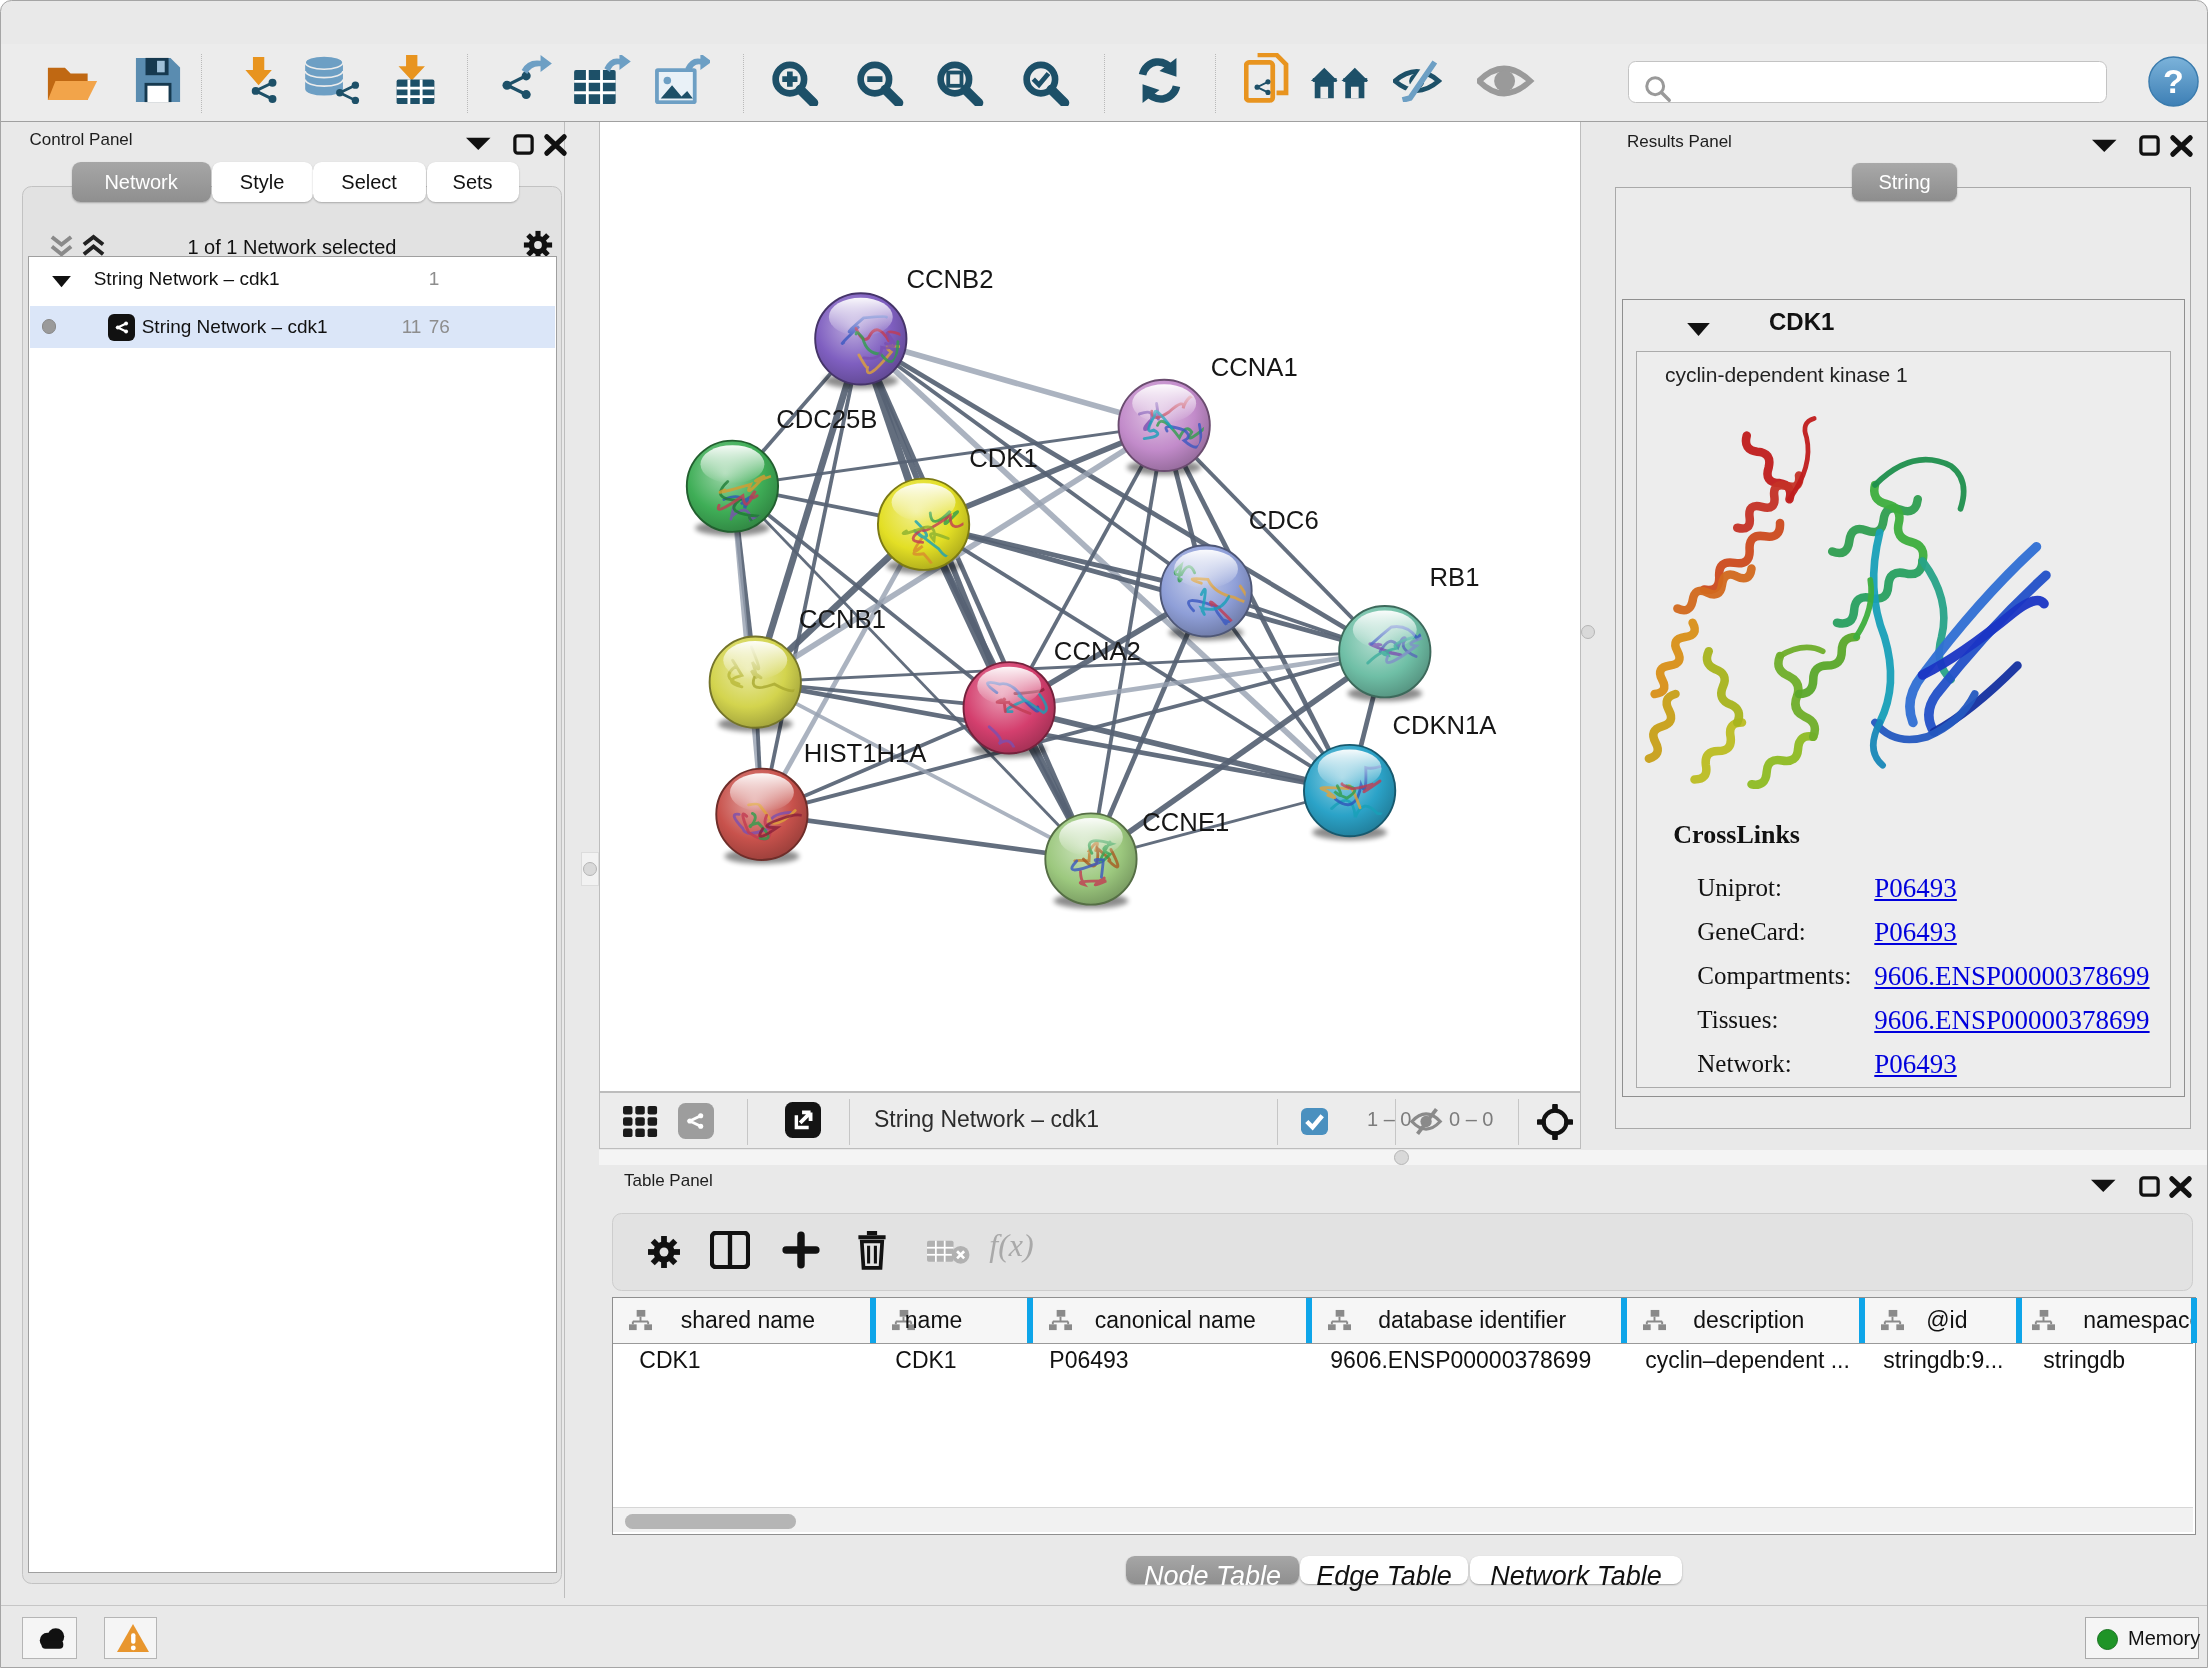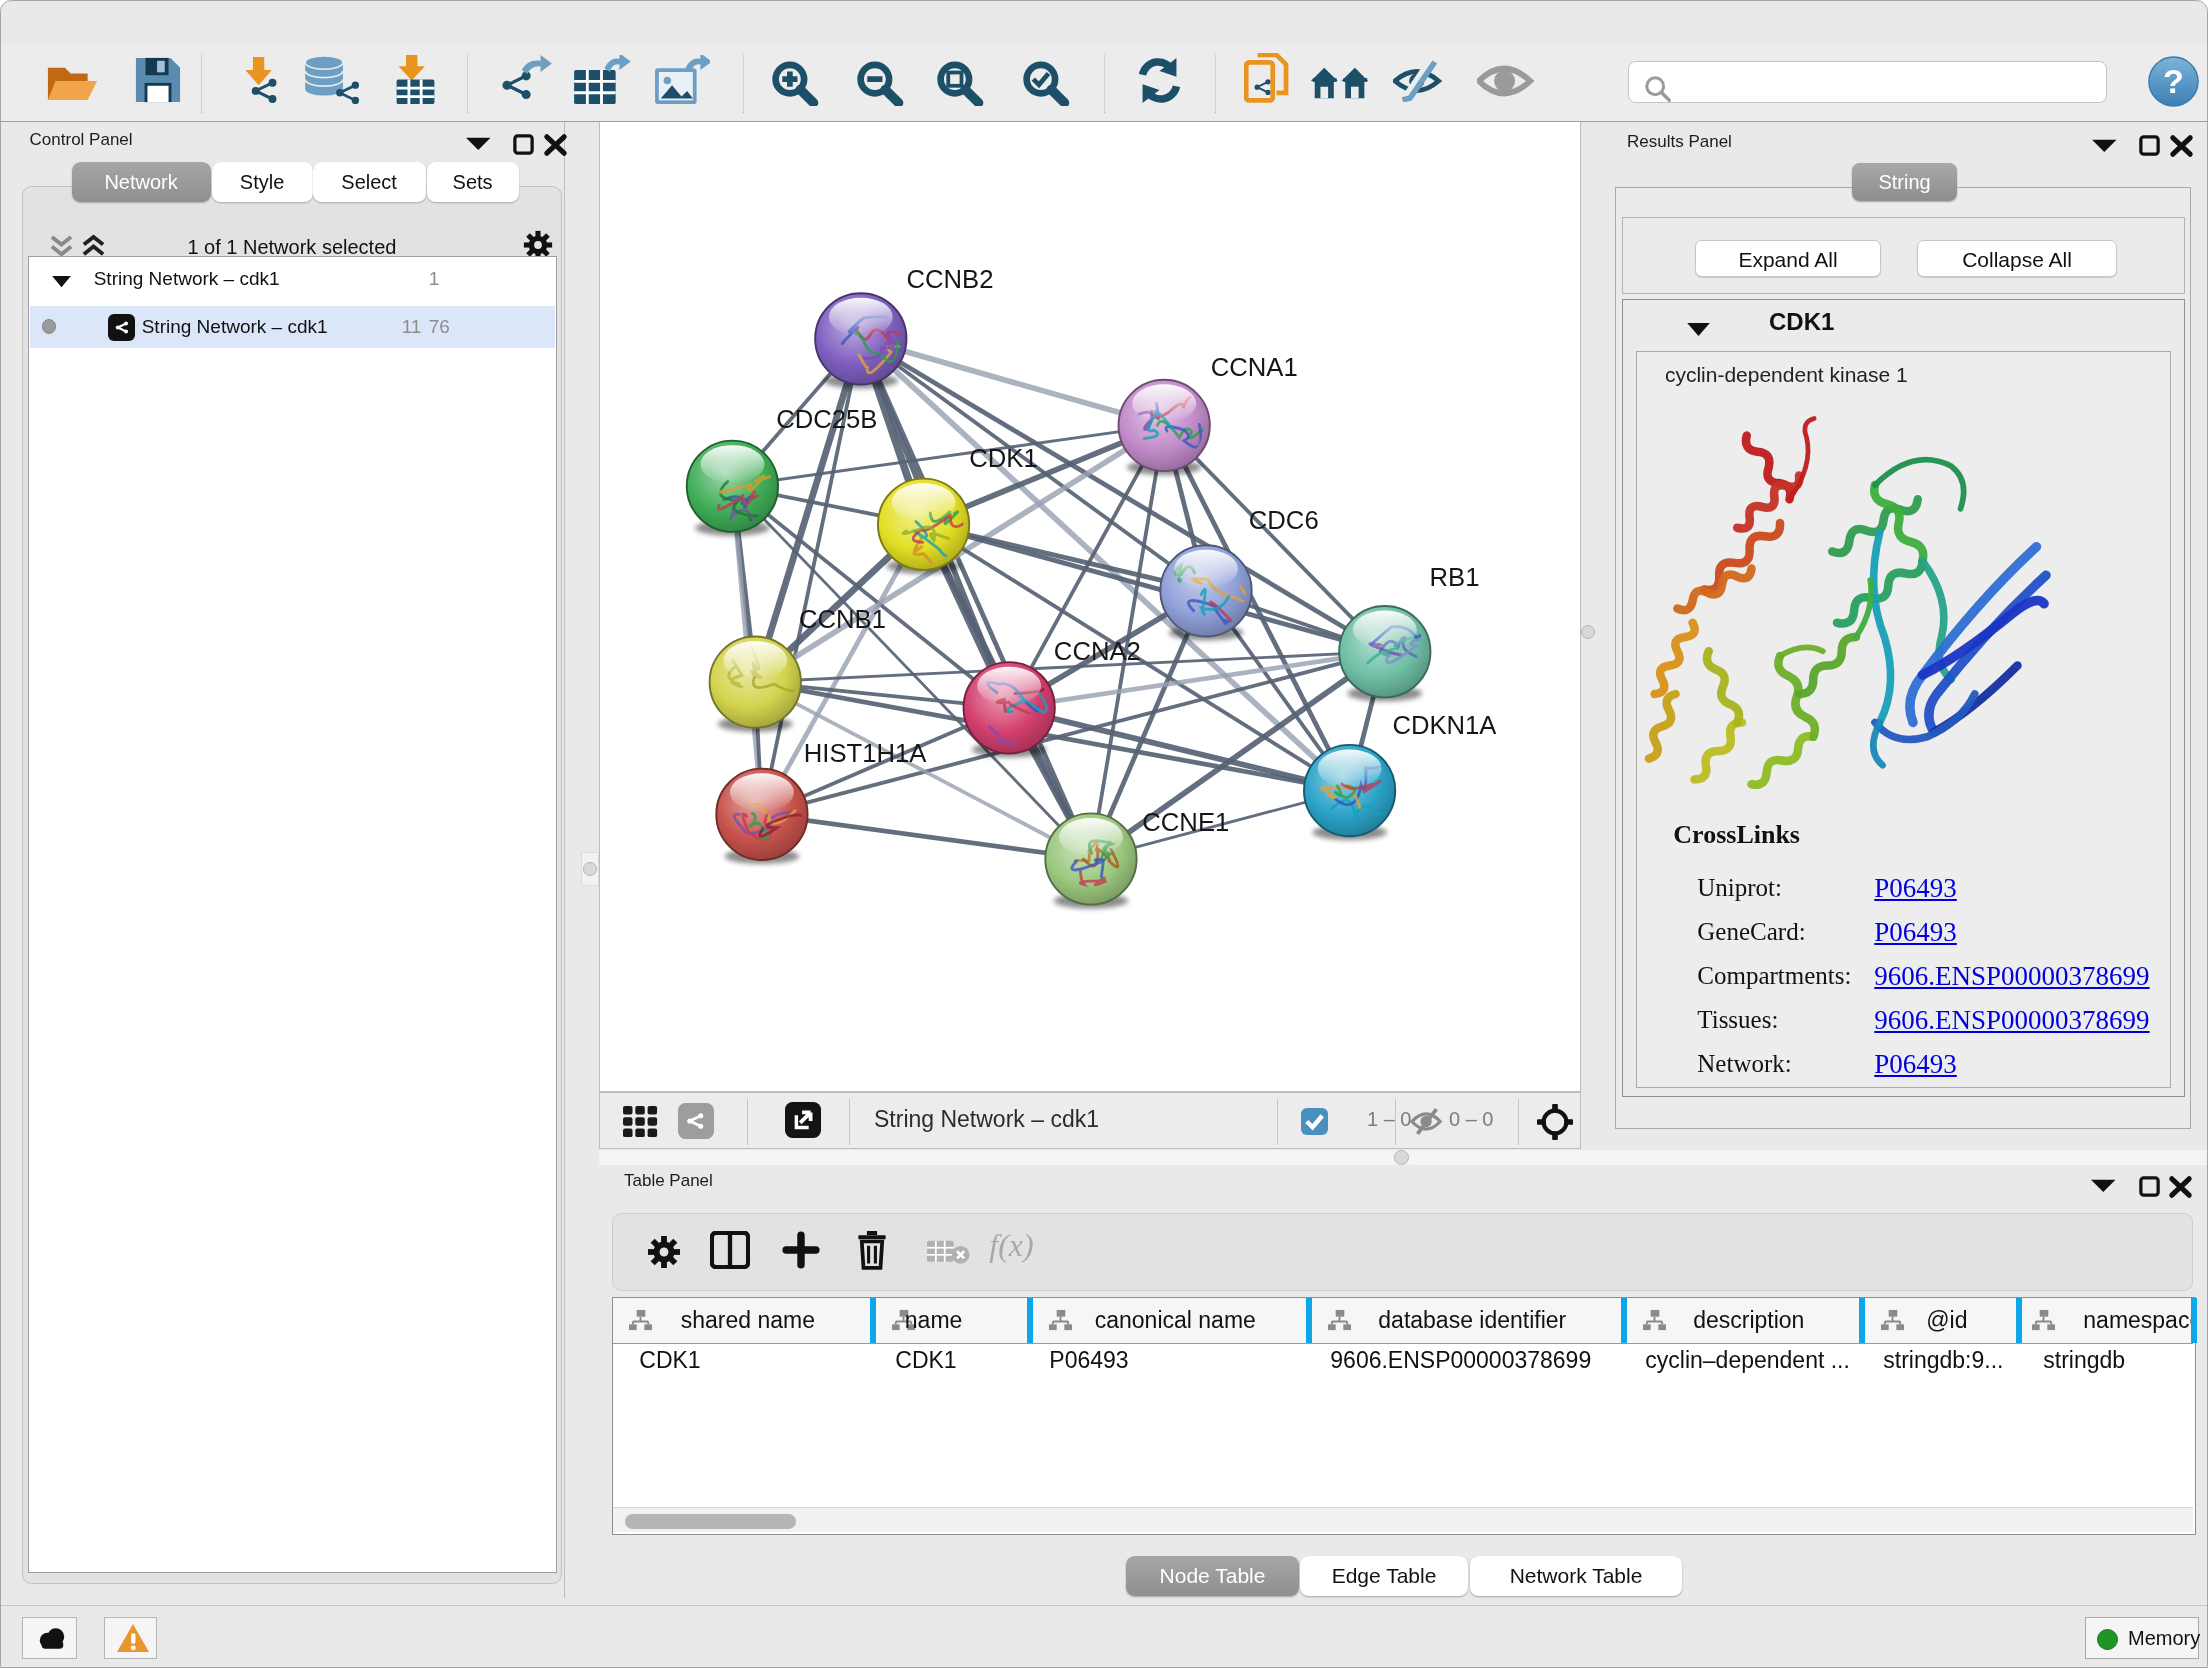--- a/index.html
+++ b/index.html
@@ -44,22 +44,22 @@
 
 #tp{position:absolute;left:598px;top:1044px;width:1610px;height:371px;background:#e9e9e9;}
 #tptools{position:absolute;left:13.3px;top:47px;width:1581px;height:78px;background:#e2e2e2;
   border:1px solid #cdcdcd;border-radius:9.5px;}
 #tbl{position:absolute;left:13.3px;top:131px;width:1584px;height:238px;background:#fff;
   border:1.9px solid #8f8f8f;}
 .thcell{position:absolute;top:0;height:45px;overflow:hidden;background:#f6f6f6;border-right:6px solid #0ea5e9;
   font-size:23px;color:#111;}
 .tdtxt{position:absolute;top:49px;font-size:23px;color:#111;}
 
-.btab{position:absolute;top:390px;height:40px;background:#fff;border-radius:8.6px;
-  box-shadow:0 1px 1.9px rgba(0,0,0,.3);font-size:21px;color:#111;text-align:center;line-height:40px;}
+.btab{position:absolute;top:390px;height:28px;background:#fff;border-radius:8.6px;
+  box-shadow:0 1px 1.9px rgba(0,0,0,.3);font-size:27px;color:#111;text-align:center;line-height:40px;font-style:italic;}
 #statusbar{position:absolute;left:0;top:1604px;width:2208px;height:65px;background:#e9e9e9;
   border-top:1.9px solid #c6c6c6;}
 .sbtn{position:absolute;top:11.4px;height:42px;background:#f5f5f5;border:1px solid #b5b5b5;}
 .dot{position:absolute;border-radius:50%;background:#d9d9d9;border:1px solid #b5b5b5;}
 a.lk{color:#0000dd;text-decoration:underline;}
 </style></head>
 <body>
 <div id="win">
   <div id="toolbar">
       <svg style="position:absolute;left:45px;top:14.3px" width="53" height="44" viewBox="0 0 56 46">
@@ -575,25 +575,20 @@
       <rect x="3" y="3" width="18" height="18" rx="3" fill="none" stroke="#111" stroke-width="3.4"></rect>
         </svg>
     <svg class="hbtn" style="left:586px;top:12.4px" width="25" height="24" viewBox="0 0 26 25">
       <path d="M4 4 L22 21 M22 4 L4 21" stroke="#111" stroke-width="5.4" stroke-linecap="round"></path>
         </svg>
     <div style="position:absolute;left:32px;top:65px;width:576px;height:942px;background:#ebebeb;
          border:1px solid #a9a9a9;"></div>
     <div style="position:absolute;left:269px;top:41px;width:105px;height:38px;border-radius:7.6px;
          background:linear-gradient(#a9a9a9,#8d8d8d);color:#fff;font-size:20px;text-align:center;
          line-height:38px;box-shadow:0 1px 1.9px rgba(0,0,0,.3);">String</div>
-    <div style="position:absolute;left:39px;top:95px;width:563px;height:77px;background:#ebebeb;
-         border:1px solid #b3b3b3;">
-      <div class="btn" style="left:72px;top:22px;width:186px;height:37px;line-height:37px;">Expand All</div>
-      <div class="btn" style="left:294px;top:22px;width:200px;height:37px;line-height:37px;">Collapse All</div>
-    </div>
     <div style="position:absolute;left:39px;top:177px;width:563px;height:798px;background:#ebebeb;
          border:1px solid #8f8f8f;">
       <svg style="position:absolute;left:63px;top:21px" width="25" height="16" viewBox="0 0 26 17">
         <path d="M1 2 L25 2 L13 16 Z" fill="#111"></path>
           </svg>
       <span style="position:absolute;left:146px;top:7.6px;font-size:24px;font-weight:bold;color:#111;">CDK1</span>
       <div style="position:absolute;left:13.3px;top:51px;width:535px;height:737px;background:#ededed;
            border:1px solid #ababab;">
         <span style="position:absolute;left:27.6px;top:10.5px;font-size:21px;color:#222;">cyclin-dependent kinase 1</span>
         <svg style="position:absolute;left:0px;top:57px" width="533" height="399" viewBox="0 0 560 420">

